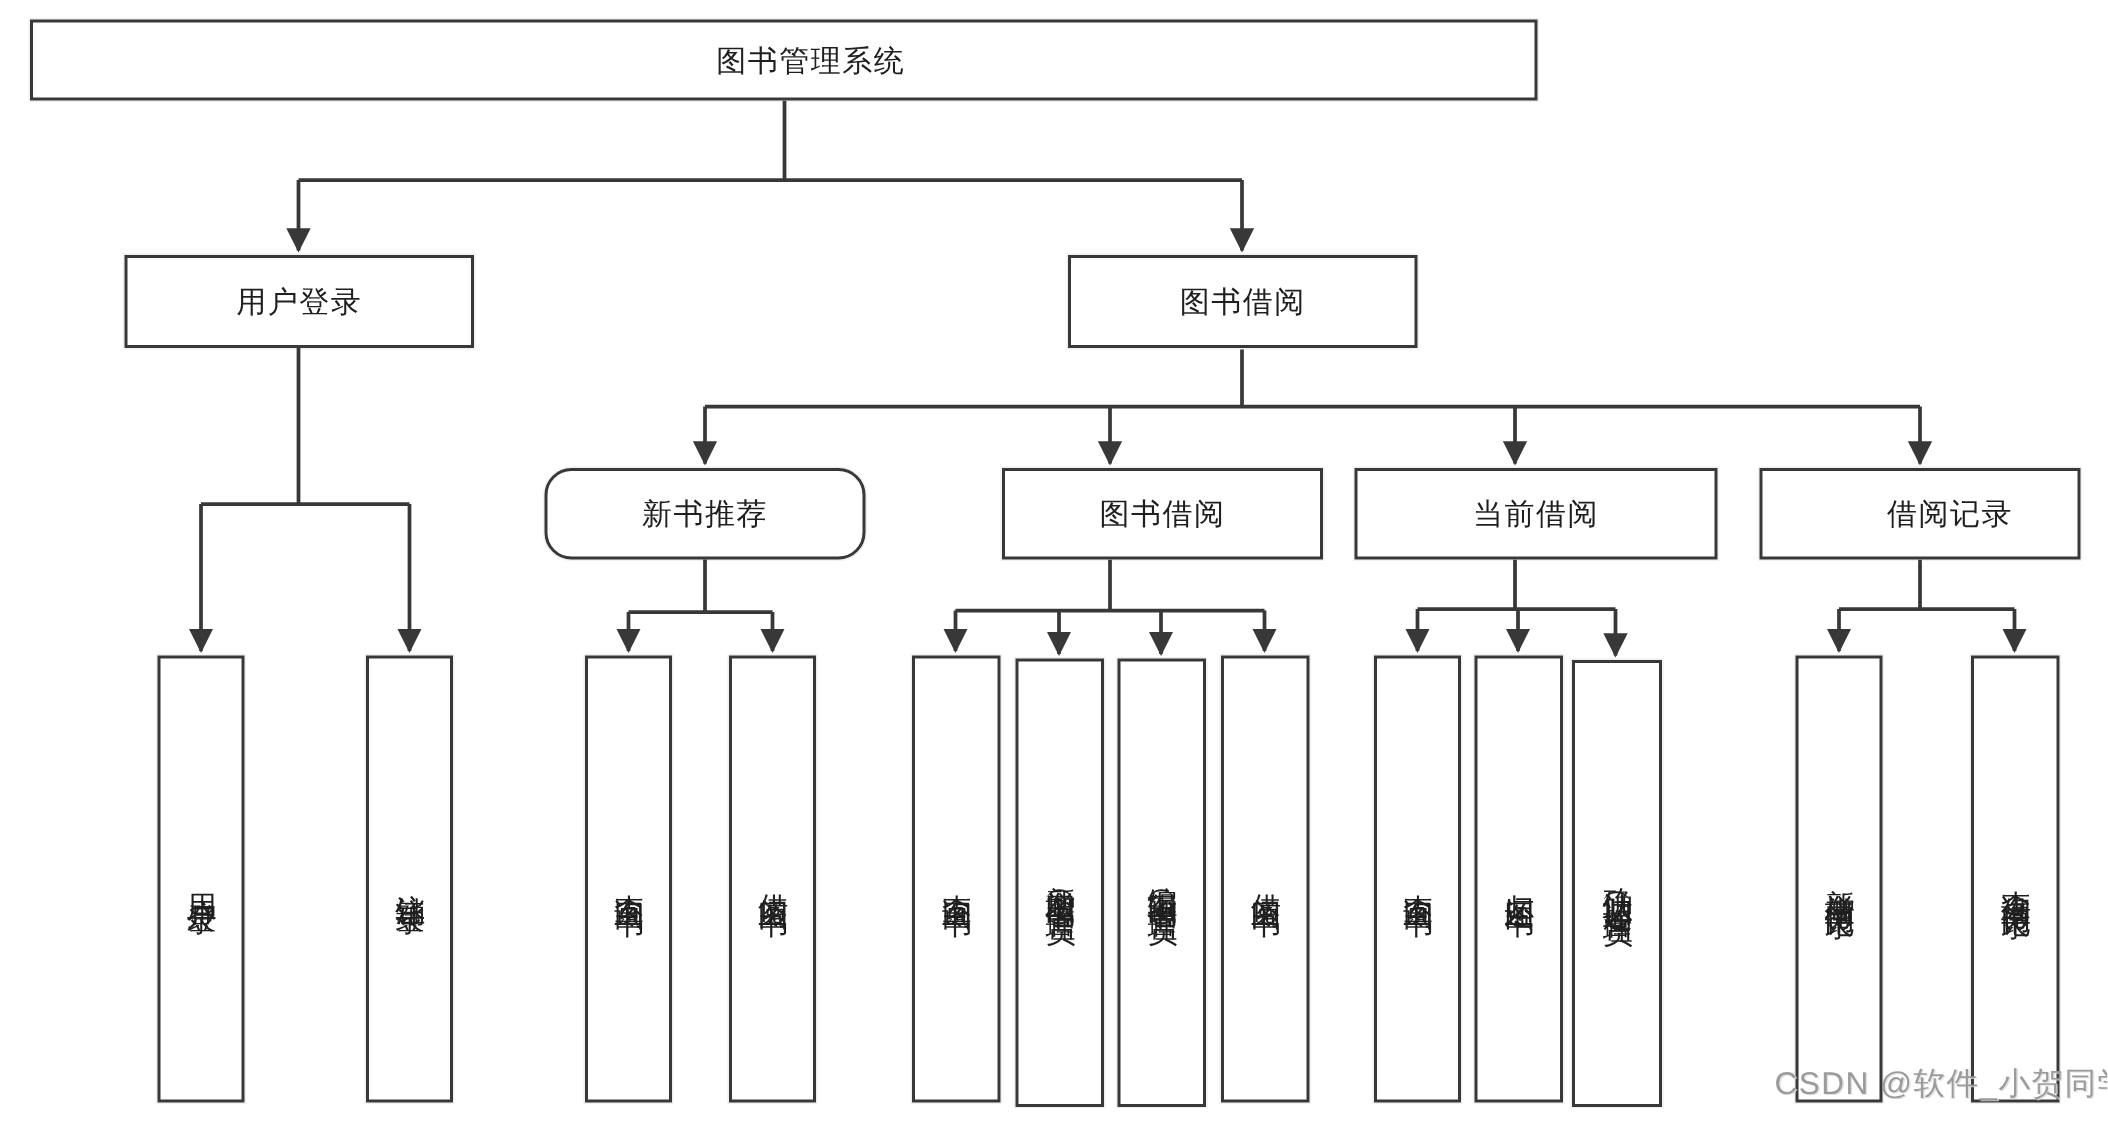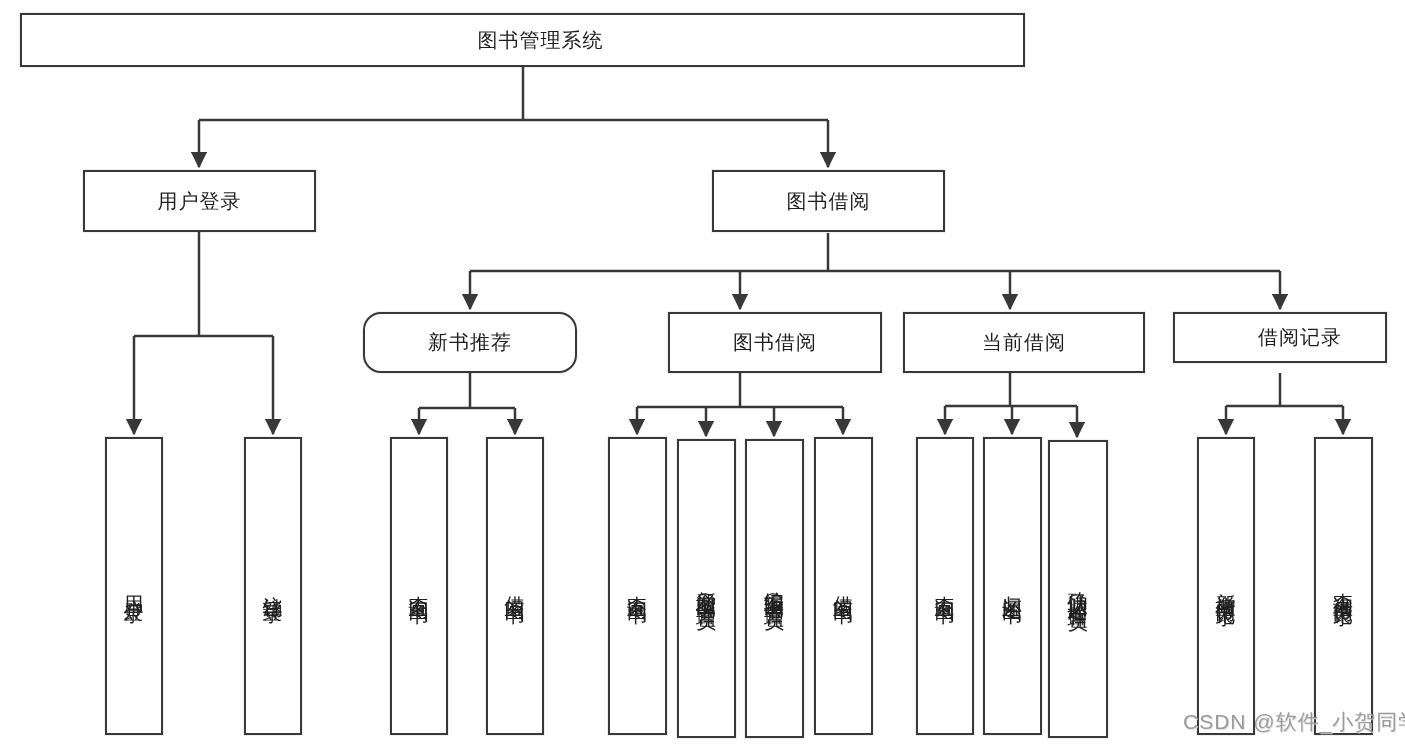--- a/index.html
+++ b/index.html
@@ -119,21 +119,21 @@
 
   <div class="node" style="left:363px; top:312px; width:214px; height:61px;border-radius:18px;">
     <span>新书推荐</span>
   </div>
   <div class="node" style="left:633px; top:312px; width:214px; height:61px;margin-left:35px;">
     <span>图书借阅</span>
   </div>
   <div class="node" style="left:903px; top:312px; width:242px; height:61px;">
     <span>当前借阅</span>
   </div>
-  <div class="node" style="left:1173px; top:312px; width:214px; height:51px;padding-left:40px;">
+  <div class="node" style="left:1173px; top:312px; width:214px; height:61px;padding-left:40px;">
     <span>借阅记录</span>
   </div>
 
   <div class="node vertical" style="left:105px; top:437px; width:58px; height:298px;">
     <span>用户登录</span>
   </div>
   <div class="node vertical" style="left:244px; top:437px; width:58px; height:298px;">
     <span>注销登录</span>
   </div>
 

